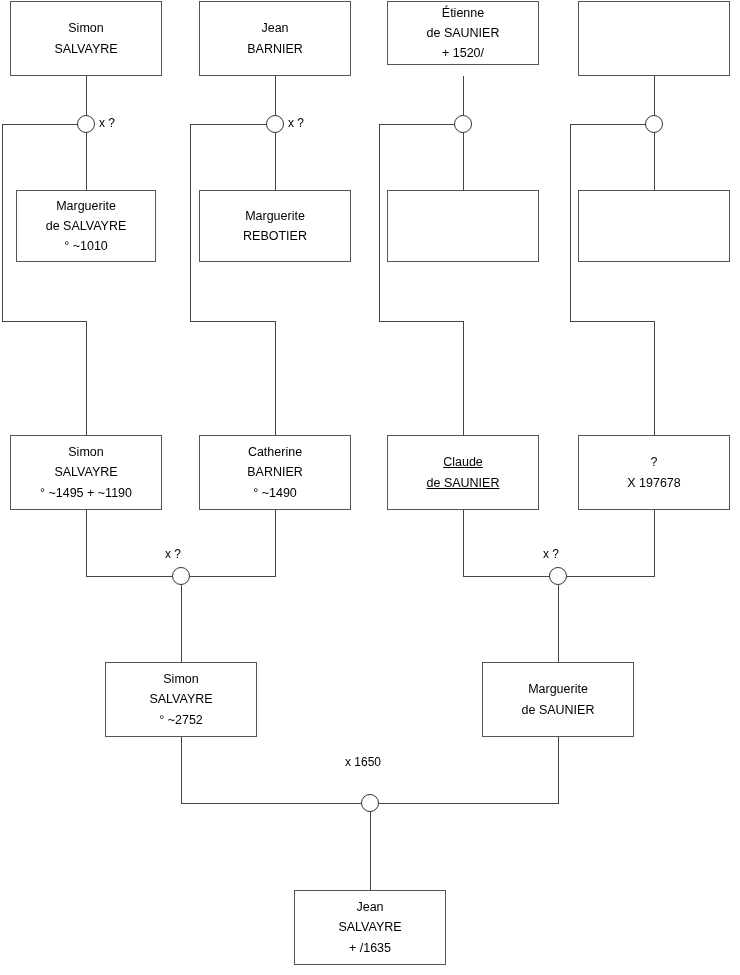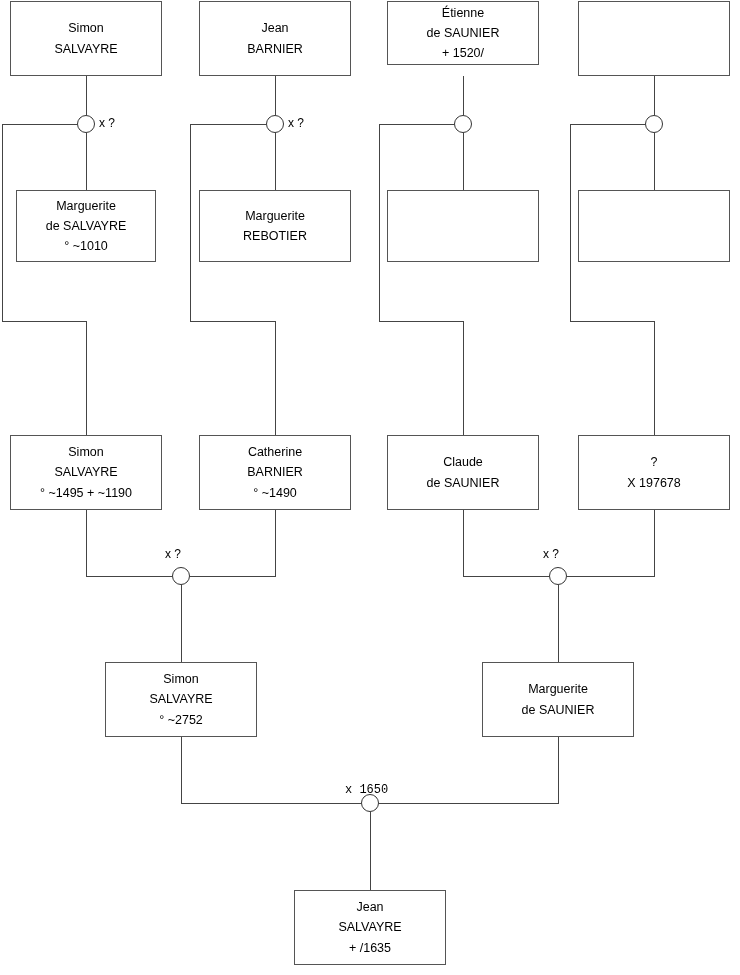--- a/index.html
+++ b/index.html
@@ -122,21 +122,21 @@
       <div class="person-box" style="left: 10px; top: 435px; width: 152px; height: 75px; border-color: rgb(85, 85, 85);">
         <span class="line">Simon</span>
         <span class="line">SALVAYRE</span>
         <span class="line">° ~1495 + ~1190</span>
       </div>
       <div class="person-box" style="left: 199px; top: 435px; width: 152px; height: 75px; border-color: rgb(85, 85, 85);">
         <span class="line">Catherine</span>
         <span class="line">BARNIER</span>
         <span class="line">° ~1490</span>
       </div>
-      <div class="person-box" style="left: 387px; top: 435px; width: 152px; height: 75px; border-color: rgb(85, 85, 85);">
+      <div class="person-box" style="left: 387px; top: 435px; width: 152px; height: 75px; border-color: rgb(85, 85, 85); text-decoration: underline;">
         <span class="line">Claude</span>
         <span class="line">de SAUNIER</span>
       </div>
       <div class="person-box" style="left: 578px; top: 435px; width: 152px; height: 75px; border-color: rgb(85, 85, 85);">
         <span class="line">?</span>
         <span class="line">X 197678</span>
       </div>
       <div class="person-box" style="left: 105px; top: 662px; width: 152px; height: 75px; border-color: rgb(85, 85, 85);">
         <span class="line">Simon</span>
         <span class="line">SALVAYRE</span>
@@ -157,16 +157,16 @@
       <span class="union-label" style="left: 99px; top: 117px;">x ?</span>
       <div class="union-node" style="left: 266px; top: 115px; width: 18px; height: 18px; border-color: rgb(51, 51, 51);"></div>
       <span class="union-label" style="left: 288px; top: 117px;">x ?</span>
       <div class="union-node" style="left: 454px; top: 115px; width: 18px; height: 18px; border-color: rgb(51, 51, 51);"></div>
       <div class="union-node" style="left: 645px; top: 115px; width: 18px; height: 18px; border-color: rgb(51, 51, 51);"></div>
       <div class="union-node" style="left: 172px; top: 567px; width: 18px; height: 18px; border-color: rgb(51, 51, 51);"></div>
       <span class="union-label" style="left: 165px; top: 548px;">x ?</span>
       <div class="union-node" style="left: 549px; top: 567px; width: 18px; height: 18px; border-color: rgb(51, 51, 51);"></div>
       <span class="union-label" style="left: 543px; top: 548px;">x ?</span>
       <div class="union-node" style="left: 361px; top: 794px; width: 18px; height: 18px; border-color: rgb(51, 51, 51);"></div>
-      <span class="union-label" style="left: 345px; top: 784px; font-family: Liberation Mono, monospace;">x 1650</span>
+      <span class="union-label" style="left: 345px; top: 756px;">x 1650</span>
     </div>
 
 </div>
 
 </body></html>

